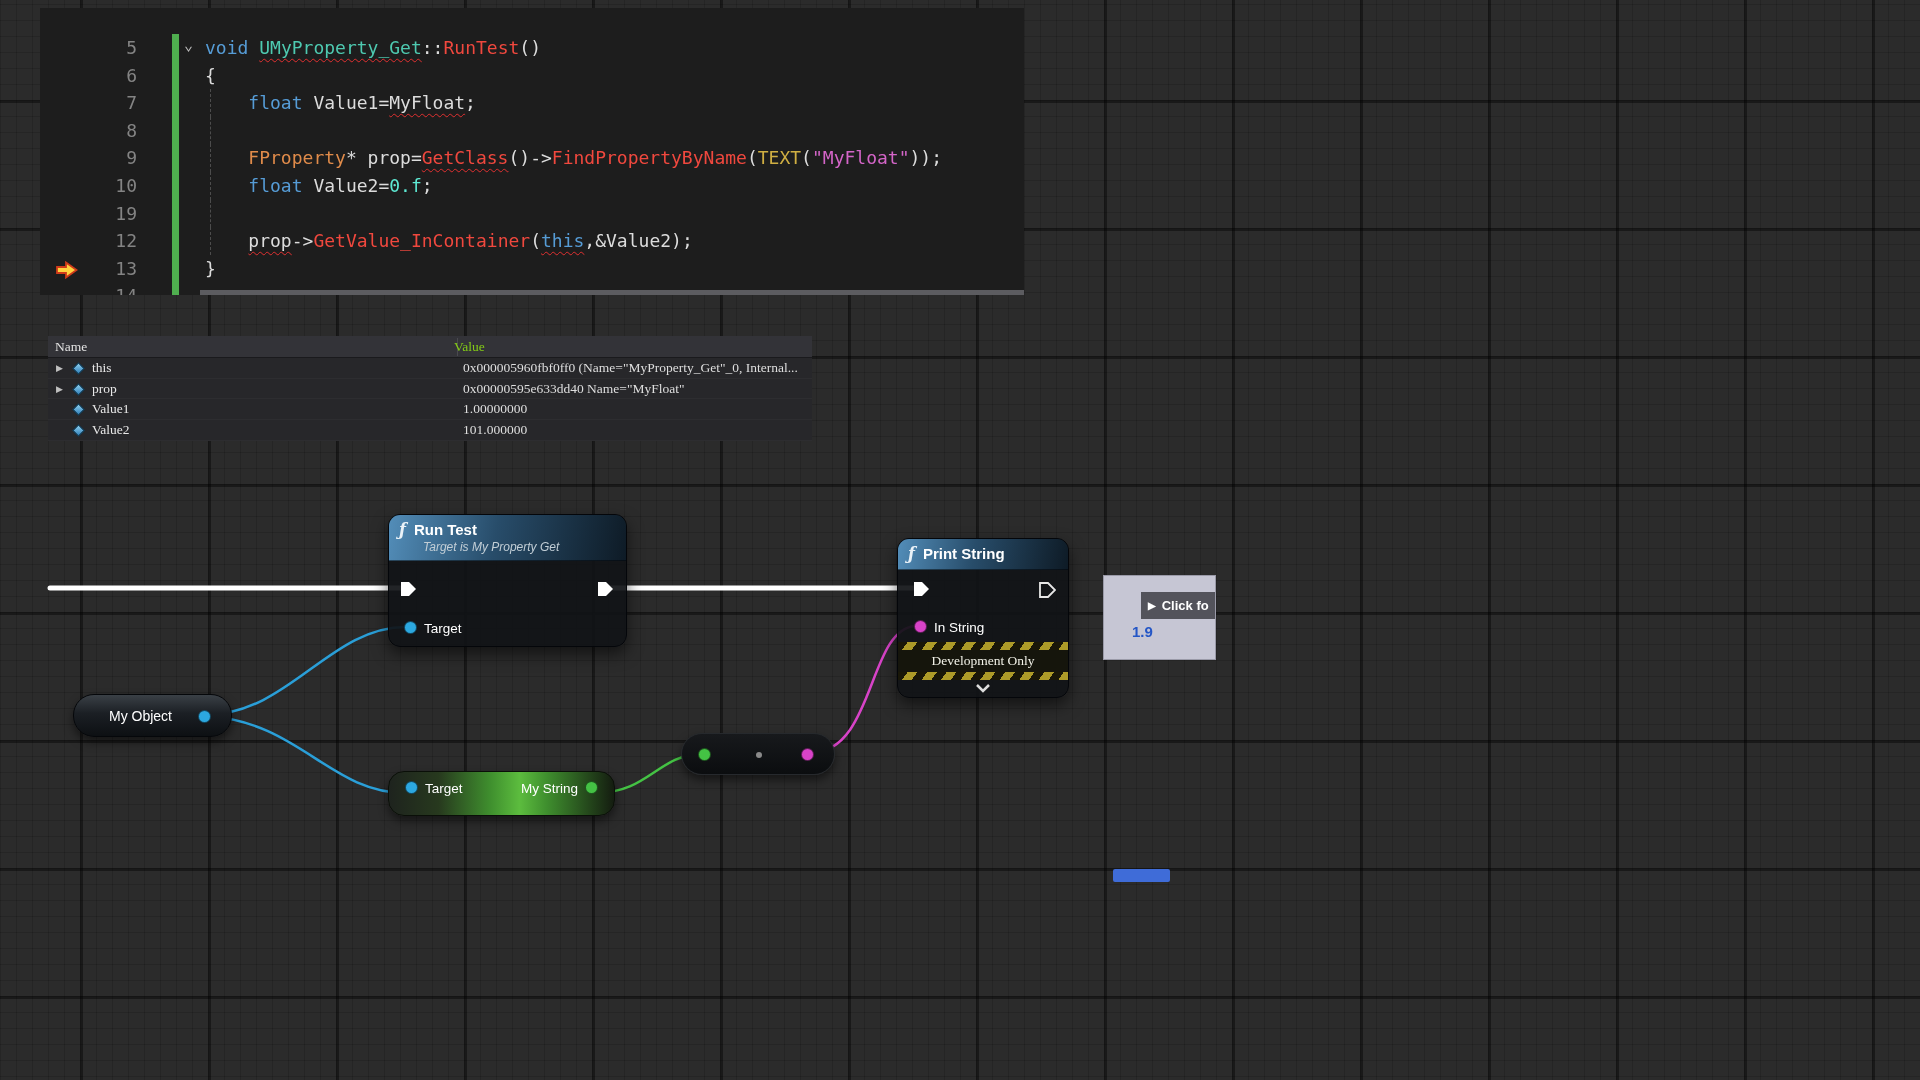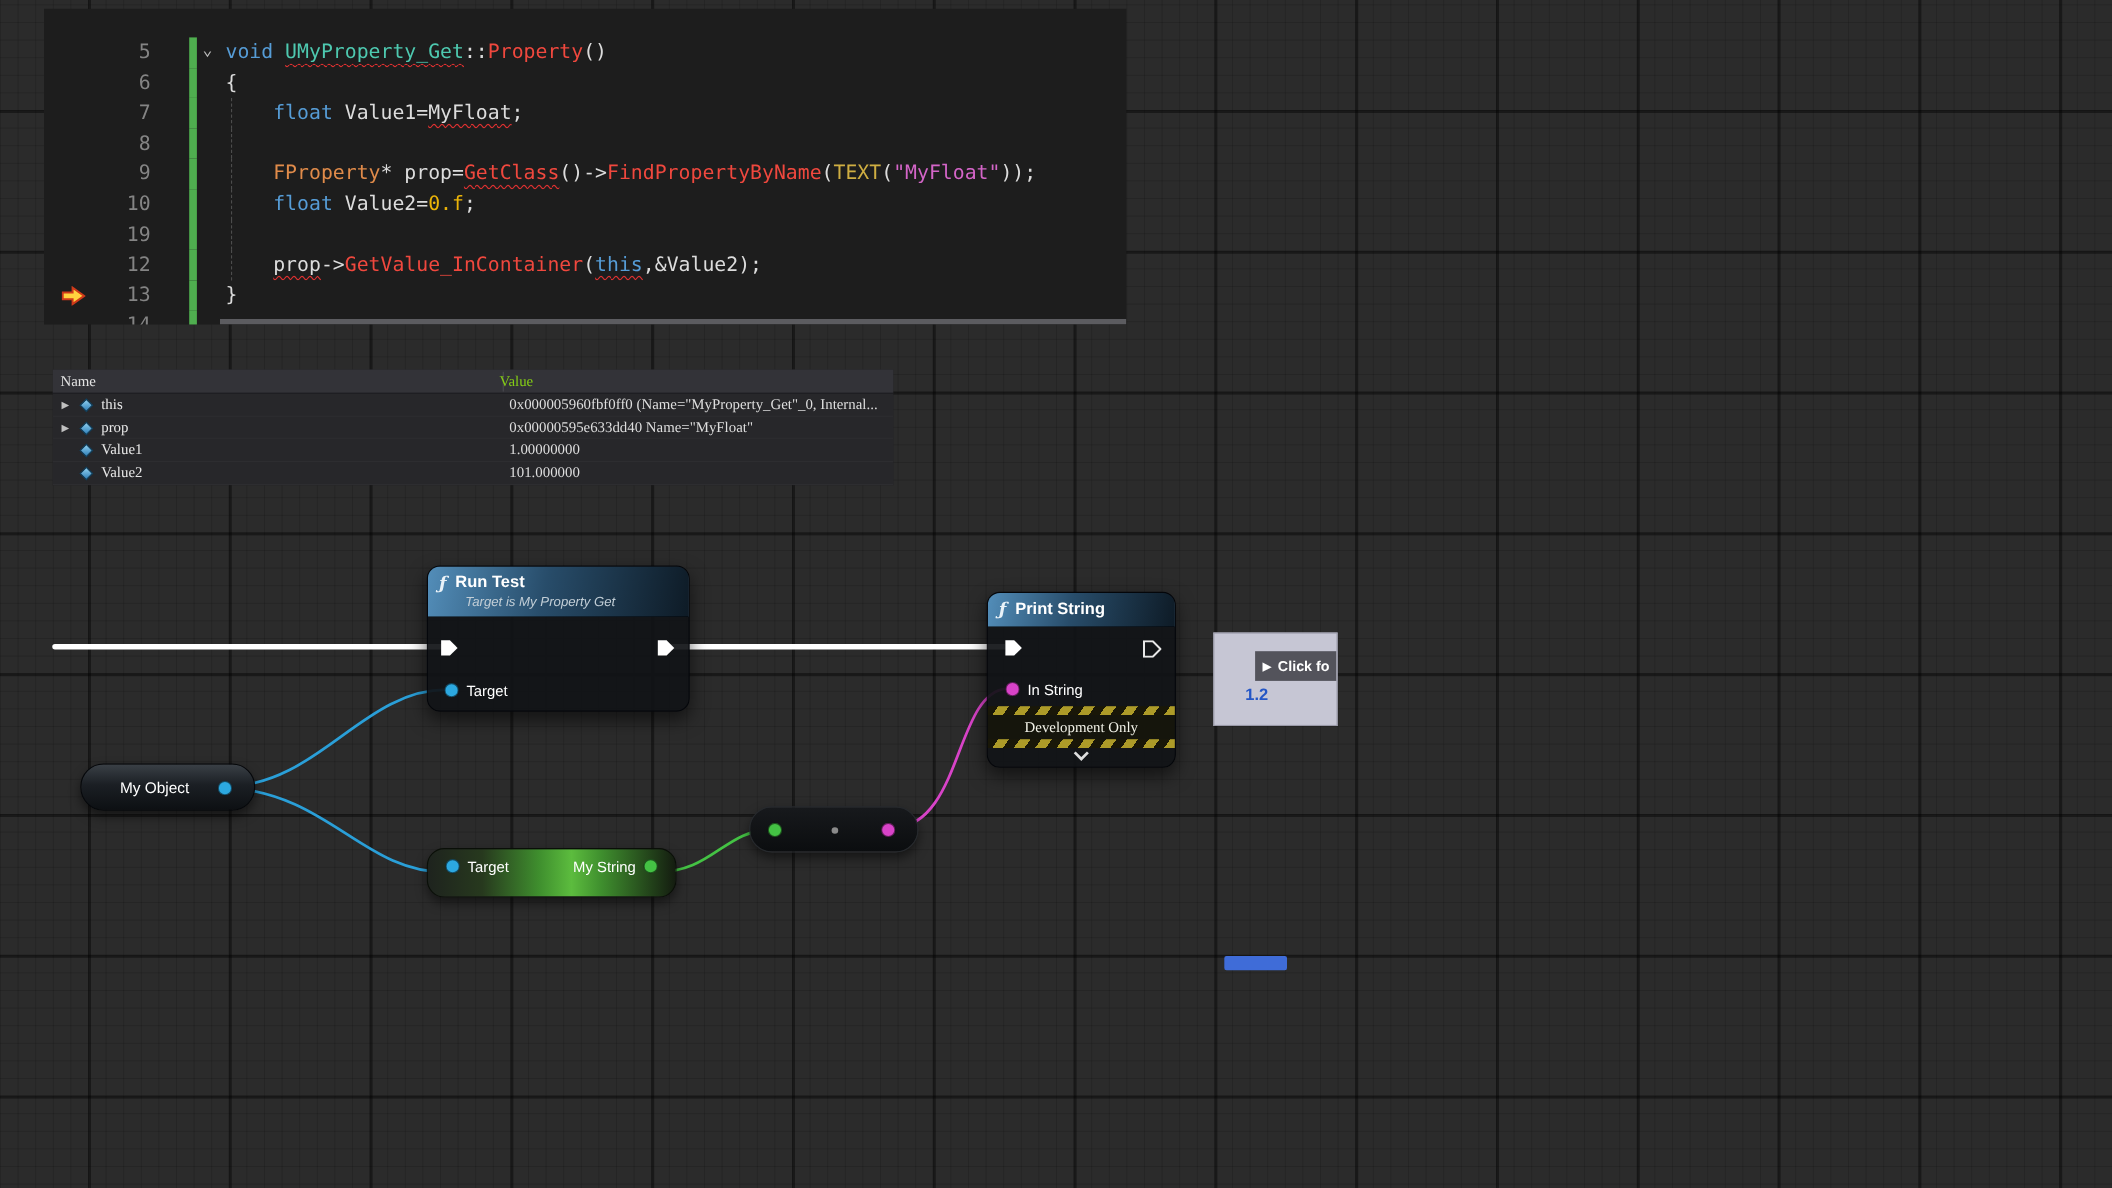--- a/index.html
+++ b/index.html
@@ -34,21 +34,21 @@
   .code-line .txt { position:absolute; left:165px; top:0; height:100%; color:#dcdcdc; }
   .code-line .guide { position:absolute; left:5px; top:0; height:100%; border-left:1px dashed #4c4c4c; }
   .margin-arrow { position:absolute; left:16px; top:4px; width:22px; height:18px; }
   .tok { white-space:pre; }
   .c-kw  { color:#569cd6; }
   .c-ty  { color:#4ec9b0; }
   .c-ty2 { color:#e08b4a; }
   .c-fn  { color:#f0483e; }
   .c-mac { color:#cfae42; }
   .c-str { color:#d465c8; }
-  .c-num { color:#eab308; }
+  .c-num { color:#5eead4; }
   .c-pl  { color:#dcdcdc; }
   .squig { text-decoration-line:underline; text-decoration-style:wavy;
            text-decoration-color:#e03030; text-decoration-thickness:1px; text-underline-offset:4px; }
   .hscroll { position:absolute; left:160px; right:0; bottom:0; height:5px; background:#5c5c60; }
 
   
   .watch-panel {
     position:absolute; left:48px; top:336px; width:764px; height:105px;
     background:#252528; z-index:5; color:#e8e8e8; font-size:13.5px;font-family:Liberation Serif, serif;
   }
@@ -123,21 +123,21 @@
   <path d="M50 588 L412 588" stroke="#ffffff" stroke-width="5" stroke-linecap="round" fill="none"></path>
   <path d="M606 588 L918 588" stroke="#ffffff" stroke-width="5" stroke-linecap="round" fill="none"></path>
   <path d="M207 715 C290 713 330 627 406 627" stroke="#2a9fd8" stroke-width="2.5" fill="none"></path>
   <path d="M207 716 C300 722 330 793 406 793" stroke="#2a9fd8" stroke-width="2.5" fill="none"></path>
   <path d="M596 793 C648 793 658 755 701 754" stroke="#44c244" stroke-width="2.5" fill="none"></path>
   <path d="M812 753 C875 750 868 630 915 626" stroke="#d843c8" stroke-width="2.5" fill="none"></path>
 </svg>
 
 <div class="code-panel">
   <div class="code-rows">
-      <div class="code-line"><span class="ln">5</span><span class="chg"></span><span class="fold">⌄</span><span class="txt"><span class="tok c-kw">void</span><span class="tok c-pl"> </span><span class="tok c-ty squig">UMyProperty_Get</span><span class="tok c-pl">::</span><span class="tok c-fn">Property</span><span class="tok c-pl">()</span></span></div>
+      <div class="code-line"><span class="ln">5</span><span class="chg"></span><span class="fold">⌄</span><span class="txt"><span class="tok c-kw">void</span><span class="tok c-pl"> </span><span class="tok c-ty squig">UMyProperty_Get</span><span class="tok c-pl">::</span><span class="tok c-fn">RunTest</span><span class="tok c-pl">()</span></span></div>
       <div class="code-line"><span class="ln">6</span><span class="chg"></span><span class="txt"><span class="tok c-pl">{</span></span></div>
       <div class="code-line"><span class="ln">7</span><span class="chg"></span><span class="txt"><span class="guide"></span><span class="tok c-pl">    </span><span class="tok c-kw">float</span><span class="tok c-pl"> Value1=</span><span class="tok c-pl squig">MyFloat</span><span class="tok c-pl">;</span></span></div>
       <div class="code-line"><span class="ln">8</span><span class="chg"></span><span class="txt"><span class="guide"></span></span></div>
       <div class="code-line"><span class="ln">9</span><span class="chg"></span><span class="txt"><span class="guide"></span><span class="tok c-pl">    </span><span class="tok c-ty2">FProperty</span><span class="tok c-pl">* prop=</span><span class="tok c-fn squig">GetClass</span><span class="tok c-pl">()-&gt;</span><span class="tok c-fn">FindPropertyByName</span><span class="tok c-pl">(</span><span class="tok c-mac">TEXT</span><span class="tok c-pl">(</span><span class="tok c-str">"MyFloat"</span><span class="tok c-pl">));</span></span></div>
       <div class="code-line"><span class="ln">10</span><span class="chg"></span><span class="txt"><span class="guide"></span><span class="tok c-pl">    </span><span class="tok c-kw">float</span><span class="tok c-pl"> Value2=</span><span class="tok c-num">0.f</span><span class="tok c-pl">;</span></span></div>
       <div class="code-line"><span class="ln">19</span><span class="chg"></span><span class="txt"><span class="guide"></span></span></div>
       <div class="code-line"><span class="ln">12</span><span class="chg"></span><span class="txt"><span class="guide"></span><span class="tok c-pl">    </span><span class="tok c-pl squig">prop</span><span class="tok c-pl">-&gt;</span><span class="tok c-fn">GetValue_InContainer</span><span class="tok c-pl">(</span><span class="tok c-kw squig">this</span><span class="tok c-pl">,&amp;Value2);</span></span></div>
       <div class="code-line"><span class="margin-arrow"><svg width="22" height="18" viewBox="0 0 22 18">
             <path d="M1 6 L10 6 L10 1.5 L20.5 9 L10 16.5 L10 12 L1 12 Z" fill="#ffd23e" stroke="#cf3a1a" stroke-width="1.8"></path>
           </svg></span><span class="ln">13</span><span class="chg"></span><span class="txt"><span class="tok c-pl">}</span></span></div>
@@ -251,16 +251,16 @@
   <span class="pin-circle" style="position:absolute;left:16px;top:14px;background:#44c244"></span>
   <span class="dot"></span>
   <span class="pin-circle" style="position:absolute;right:20px;top:14px;background:#d843c8"></span>
 </div>
 
 <div class="pin-tooltip">
   <div class="tt-header">
     <span class="tt-play">▶</span>
     <span>Click fo</span>
   </div>
-  <span class="tt-value">1.2</span>
+  <span class="tt-value">1.9</span>
 </div>
 
 <div class="offscreen-frag"></div>
 
 </body></html>

